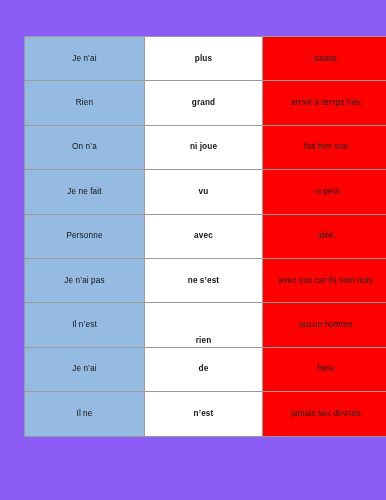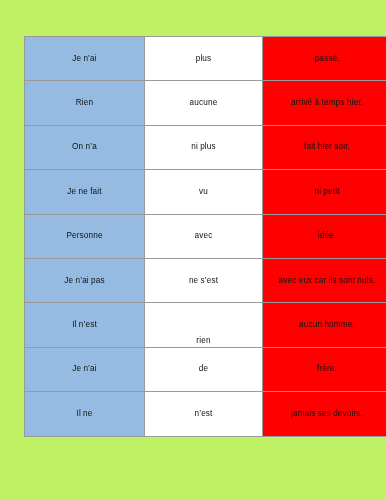--- a/index.html
+++ b/index.html
@@ -11,21 +11,21 @@
     height: 500px;
     background: #ffffff;
     font-family: "Liberation Sans", sans-serif;
     overflow: hidden;
   }
 
   #page {
     position: relative;
     width: 386px;
     height: 500px;
-    background: #bef264;
+    background: #8b5cf6;
   }
 
   #worksheet-table {
     position: absolute;
     left: 24px;
     top: 36px;
     width: 340px;
     height: 400px;
     border-collapse: collapse;
     table-layout: fixed;
@@ -48,20 +48,21 @@
   }
 
   .col-subject {
     width: 111px;
     background: #95bbe3;
   }
 
   .col-verb {
     width: 109px;
     background: #ffffff;
+    font-weight: bold;
   }
 
   .col-complement {
     width: 120px;
     background: #ff0000;
   }
 
   
   .align-bottom {
     vertical-align: bottom !important;
@@ -77,27 +78,27 @@
     <tbody>
 
       <tr>
         <td class="col-subject">Je n’ai</td>
         <td class="col-verb">plus</td>
         <td class="col-complement">passé.</td>
       </tr>
 
       <tr>
         <td class="col-subject">Rien</td>
-        <td class="col-verb">aucune</td>
+        <td class="col-verb">grand</td>
         <td class="col-complement">arrivé à temps hier.</td>
       </tr>
 
       <tr>
         <td class="col-subject">On n’a</td>
-        <td class="col-verb">ni plus</td>
+        <td class="col-verb">ni joue</td>
         <td class="col-complement">fait hier soir.</td>
       </tr>
 
       <tr>
         <td class="col-subject">Je ne fait</td>
         <td class="col-verb">vu</td>
         <td class="col-complement">ni petit</td>
       </tr>
 
       <tr>

